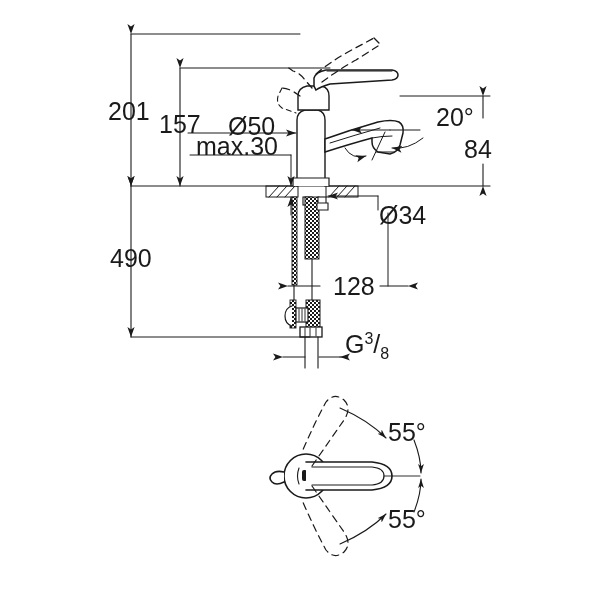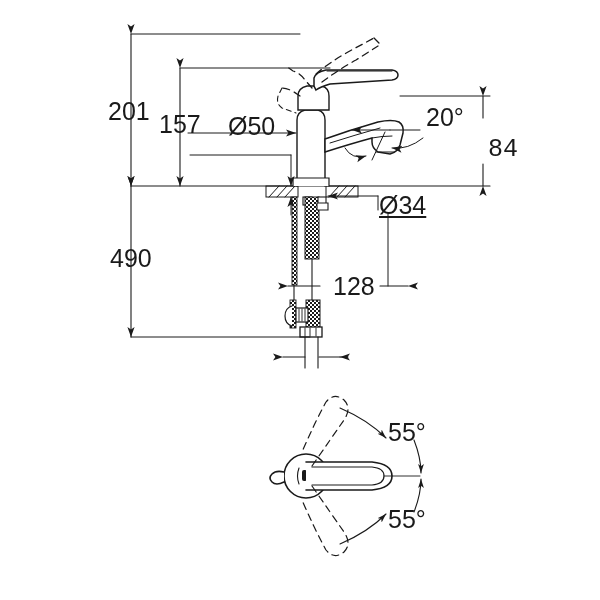--- a/index.html
+++ b/index.html
@@ -166,29 +166,33 @@
     <path d="M414,512 Q421,494 421,479" marker-end="url(#arS)" stroke-width="1.1"></path>
   </g>
 </svg>
 
 <div class="lbl dim" style="left:108px;top:97px;">201</div>
 
 <div class="lbl dim" style="left:159px;top:110px;">157</div>
 
 <div class="lbl dim" style="left:228px;top:112px;">Ø50</div>
 
+<div class="lbl dim" style="left:196px;top:132px;">max.30</div>
 
-<div class="lbl dim" style="left:426px;top:103px;">20°</div>
+<div class="lbl dim" style="left:436px;top:103px;">20°</div>
 
-<div class="lbl dim" style="left:488px;top:135px;font-family:Liberation Mono, monospace;">84</div>
+<div class="lbl dim" style="left:464px;top:135px;">84</div>
 
-<div class="lbl dim" style="left:379px;top:191px;text-decoration:underline;">Ø34</div>
+<div class="lbl dim" style="left:379px;top:201px;">Ø34</div>
 
 <div class="lbl dim" style="left:110px;top:244px;">490</div>
 
 <div class="lbl dim" style="left:333px;top:272px;">128</div>
 
+<div class="lbl frac" style="left:345px;top:330px;">
+  <span>G</span><sup>3</sup>/<sub>8</sub>
+</div>
 
 <div class="lbl dim" style="left:388px;top:418px;">55°</div>
 
 <div class="lbl dim" style="left:388px;top:505px;">55°</div>
 
 </div>
 
 </body></html>

